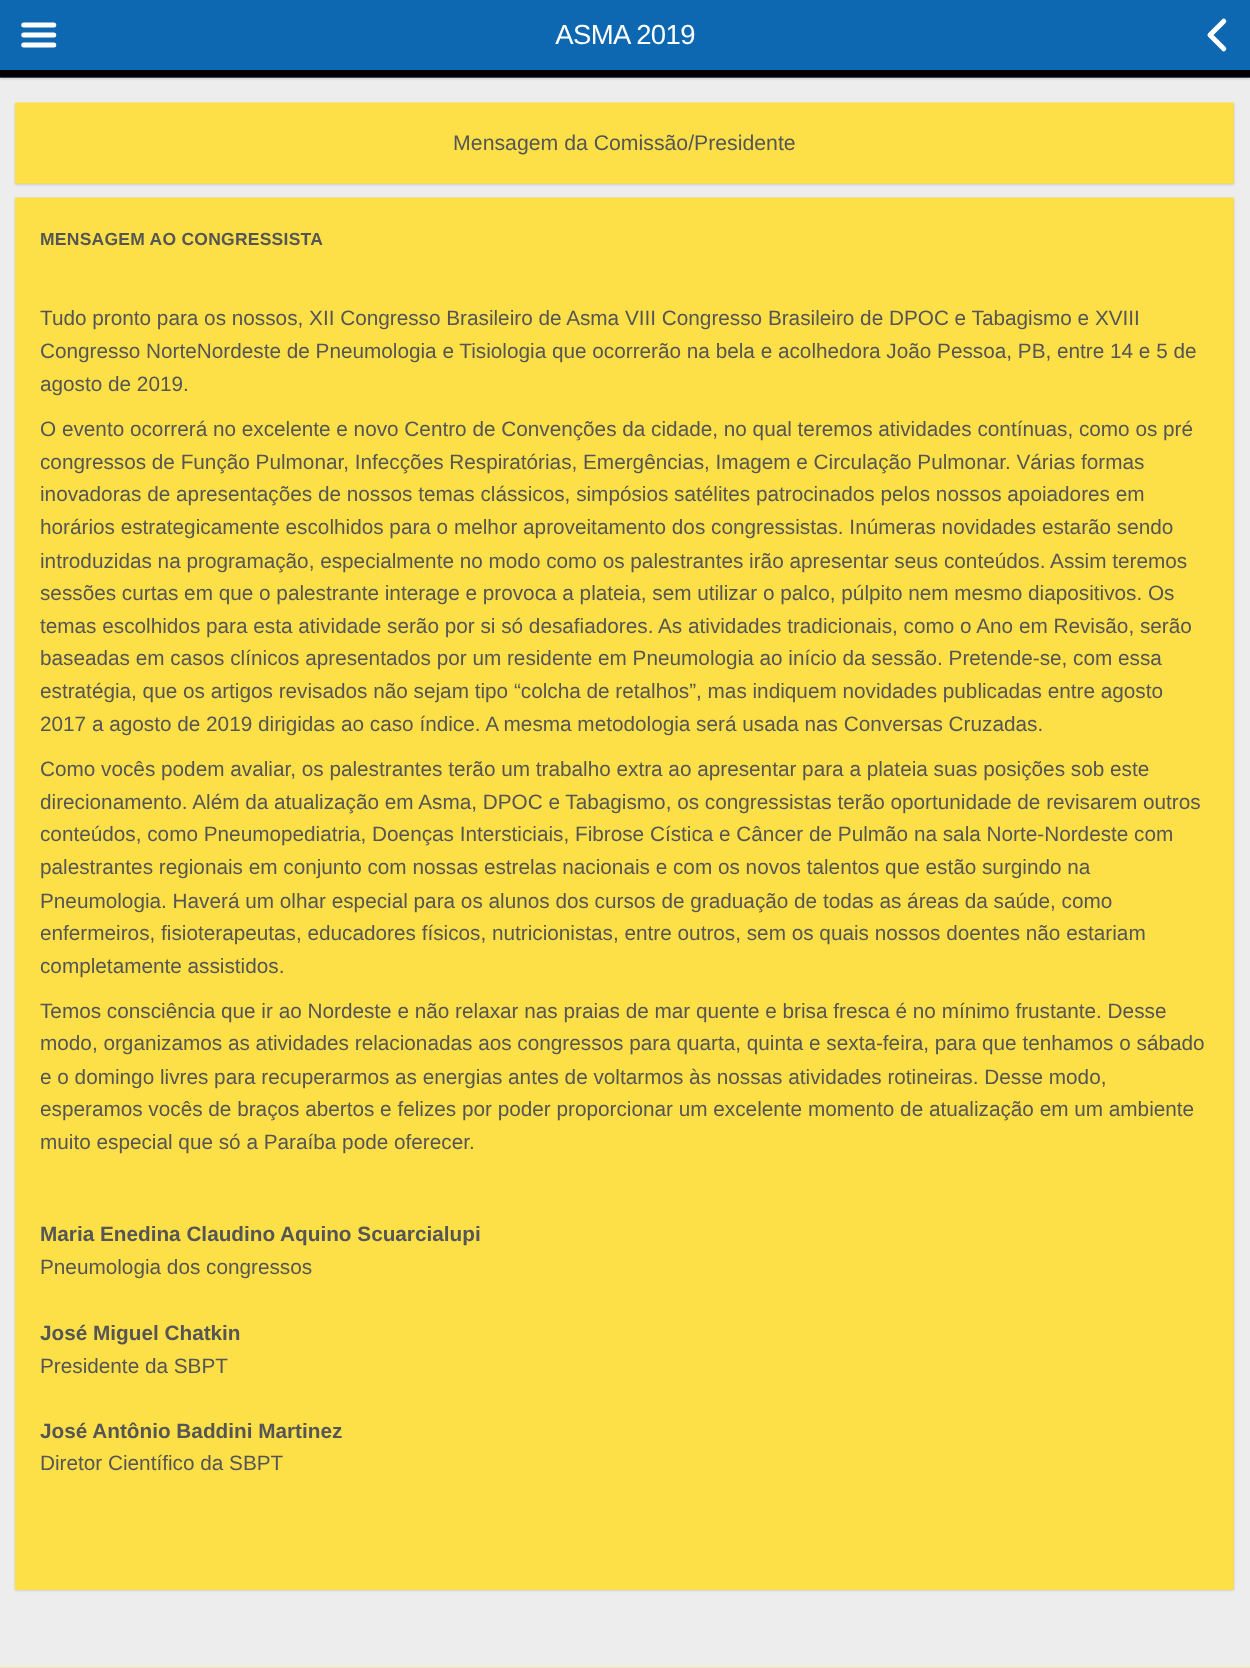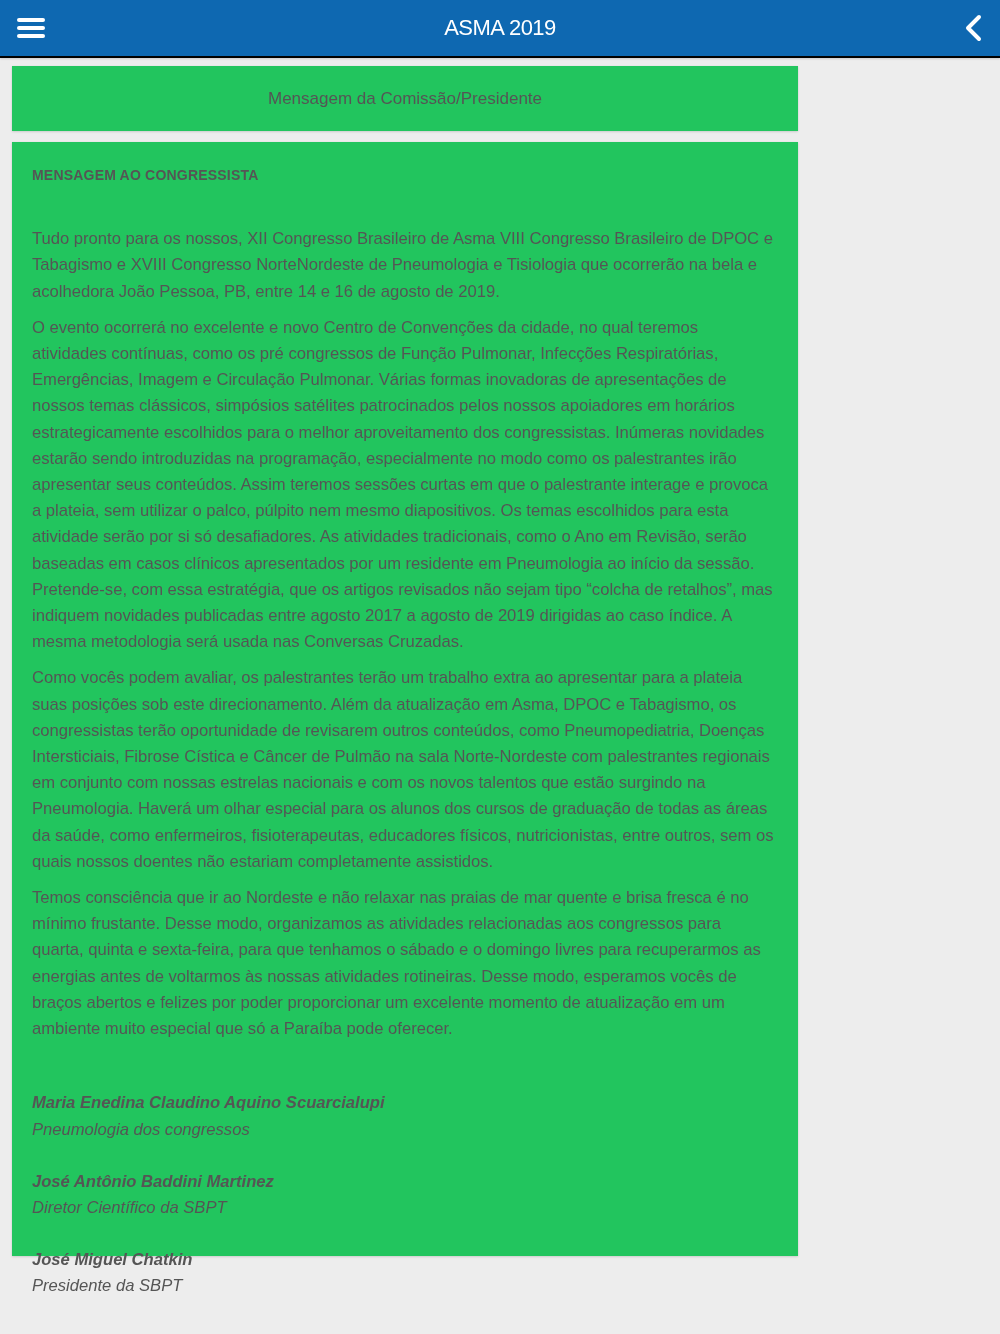--- a/index.html
+++ b/index.html
@@ -13,21 +13,21 @@
       font-family: "Liberation Sans", sans-serif;
       overflow: hidden;
       position: relative;
     }
     .appbar {
       position: absolute;
       left: 0; top: 0;
       width: 1000px;
       height: 56px;
       background: #0e68b1;
-      border-bottom: 2px solid #000000;
+      border-bottom: 6px solid #000000;
       box-shadow: 0 1px 2px rgba(0,0,0,0.15);
     }
     .menu-btn {
       position: absolute;
       left: 12px; top: 12px;
       width: 40px; height: 32px;
       cursor: pointer;
     }
     .menu-btn span {
       position: absolute;
@@ -56,23 +56,24 @@
       position: absolute;
       right: 10px; top: 12px;
       width: 32px; height: 32px;
       cursor: pointer;
     }
     .back-btn svg { display: block; }
 
     .card {
       position: absolute;
       left: 12px;
-      width: 786px;
-      background: #22c55e;
+      width: 975px;
+      background: #fde047;
       box-shadow: 0 1px 2px rgba(0,0,0,0.12), 0 0 1px rgba(0,0,0,0.08);
+      margin-top: 16px;
     }
     .title-card {
       top: 66px;
       height: 65px;
       line-height: 65px;
       text-align: center;
       color: #555555;
       font-size: 17px;
     }
     .content-card {
@@ -93,21 +94,20 @@
       letter-spacing: 0.2px;
     }
     .para {
       margin: 0 0 10px 0;
     }
     .signatures {
       margin-top: 48px;
     }
     .sig {
       margin-bottom: 26px;
-      font-style: italic;
     }
     .sig-name {
       font-weight: bold;
     }
   </style>
 </head>
 <body>
 
 <div class="appbar">
   <div class="menu-btn">
@@ -126,33 +126,33 @@
 </div>
 
 <div class="card title-card">
   <span>Mensagem da Comissão/Presidente</span>
 </div>
 
 <div class="card content-card">
   <div class="content-inner">
     <div class="msg-heading">MENSAGEM AO CONGRESSISTA</div>
 
-    <p class="para">Tudo pronto para os nossos, XII Congresso Brasileiro de Asma VIII Congresso Brasileiro de DPOC e Tabagismo e XVIII Congresso NorteNordeste de Pneumologia e Tisiologia que ocorrerão na bela e acolhedora João Pessoa, PB, entre 14 e 16 de agosto de 2019.</p>
+    <p class="para">Tudo pronto para os nossos, XII Congresso Brasileiro de Asma VIII Congresso Brasileiro de DPOC e Tabagismo e XVIII Congresso NorteNordeste de Pneumologia e Tisiologia que ocorrerão na bela e acolhedora João Pessoa, PB, entre 14 e 5 de agosto de 2019.</p>
     <p class="para">O evento ocorrerá no excelente e novo Centro de Convenções da cidade, no qual teremos atividades contínuas, como os pré congressos de Função Pulmonar, Infecções Respiratórias, Emergências, Imagem e Circulação Pulmonar. Várias formas inovadoras de apresentações de nossos temas clássicos, simpósios satélites patrocinados pelos nossos apoiadores em horários estrategicamente escolhidos para o melhor aproveitamento dos congressistas. Inúmeras novidades estarão sendo introduzidas na programação, especialmente no modo como os palestrantes irão apresentar seus conteúdos. Assim teremos sessões curtas em que o palestrante interage e provoca a plateia, sem utilizar o palco, púlpito nem mesmo diapositivos. Os temas escolhidos para esta atividade serão por si só desafiadores. As atividades tradicionais, como o Ano em Revisão, serão baseadas em casos clínicos apresentados por um residente em Pneumologia ao início da sessão. Pretende-se, com essa estratégia, que os artigos revisados não sejam tipo “colcha de retalhos”, mas indiquem novidades publicadas entre agosto 2017 a agosto de 2019 dirigidas ao caso índice. A mesma metodologia será usada nas Conversas Cruzadas.</p>
     <p class="para">Como vocês podem avaliar, os palestrantes terão um trabalho extra ao apresentar para a plateia suas posições sob este direcionamento. Além da atualização em Asma, DPOC e Tabagismo, os congressistas terão oportunidade de revisarem outros conteúdos, como Pneumopediatria, Doenças Intersticiais, Fibrose Cística e Câncer de Pulmão na sala Norte-Nordeste com palestrantes regionais em conjunto com nossas estrelas nacionais e com os novos talentos que estão surgindo na Pneumologia. Haverá um olhar especial para os alunos dos cursos de graduação de todas as áreas da saúde, como enfermeiros, fisioterapeutas, educadores físicos, nutricionistas, entre outros, sem os quais nossos doentes não estariam completamente assistidos.</p>
     <p class="para">Temos consciência que ir ao Nordeste e não relaxar nas praias de mar quente e brisa fresca é no mínimo frustante. Desse modo, organizamos as atividades relacionadas aos congressos para quarta, quinta e sexta-feira, para que tenhamos o sábado e o domingo livres para recuperarmos as energias antes de voltarmos às nossas atividades rotineiras. Desse modo, esperamos vocês de braços abertos e felizes por poder proporcionar um excelente momento de atualização em um ambiente muito especial que só a Paraíba pode oferecer.</p>
 
     <div class="signatures">
       <div class="sig">
         <div class="sig-name">Maria Enedina Claudino Aquino Scuarcialupi</div>
         <div class="sig-role">Pneumologia dos congressos</div>
       </div>
       <div class="sig">
+        <div class="sig-name">José Miguel Chatkin</div>
+        <div class="sig-role">Presidente da SBPT</div>
+      </div>
+      <div class="sig">
         <div class="sig-name">José Antônio Baddini Martinez</div>
         <div class="sig-role">Diretor Científico da SBPT</div>
-      </div>
-      <div class="sig">
-        <div class="sig-name">José Miguel Chatkin</div>
-        <div class="sig-role">Presidente da SBPT</div>
       </div>
     </div>
   </div>
 </div>
 
 </body></html>

